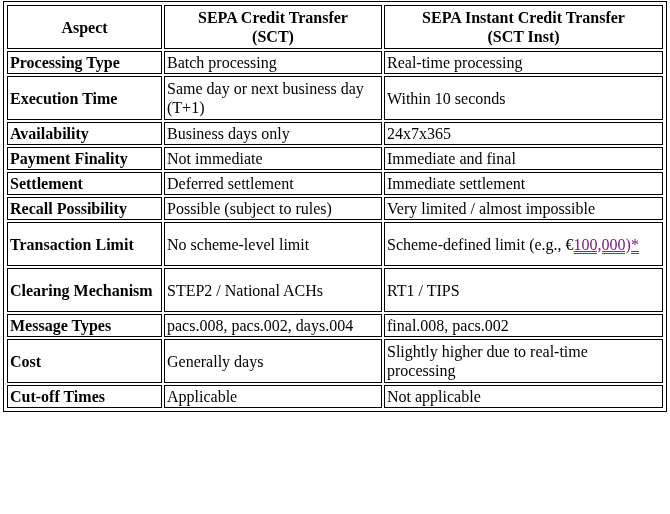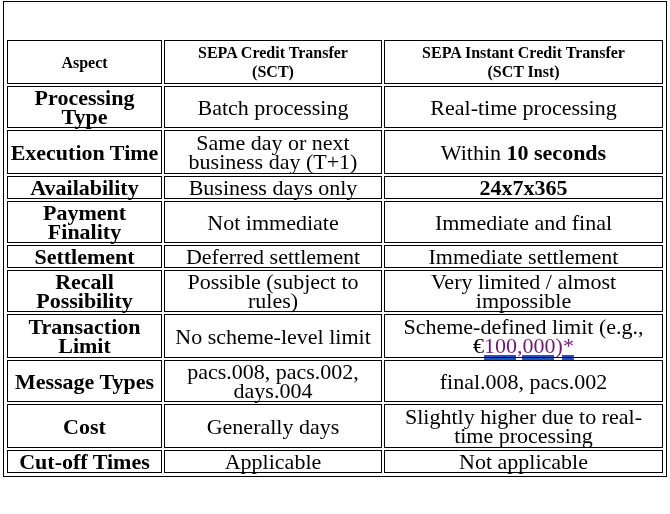--- a/index.html
+++ b/index.html
@@ -21,40 +21,39 @@
       width: 664px;
       border: 1px solid #000;
       padding: 1px;
       box-sizing: border-box;
     }
     table {
       border-collapse: separate;
       border-spacing: 2px;
       width: 100%;
       table-layout: fixed;
-      margin-top: 35px;
     }
     td, th {
       border: 1px solid #000;
       padding: 1px 2px;
-      font-size: 22px;
+      font-size: 16px;
       line-height: 19px;
       vertical-align: middle;
-      text-align: center;
+      text-align: left;
     }
     th {
       font-weight: bold;
       text-align: center;
       font-size: 16px;
     }
     col.c1 { width: 155px; }
     col.c2 { width: 218px; }
     col.c3 { width: auto; }
     td.aspect { font-weight: bold; }
-    .bold { font-weight: bold; }
+    .bold { font-weight: normal; }
     .link {
       text-decoration: underline;
       text-decoration-color: #1a56c4;
       text-decoration-style: double;
       color: #701a75;
     }
     tr.hdr th { height: 40px; }
     tr.h1 td { height: 19px; }
     tr.h2 td { height: 40px; }
   </style>
@@ -111,20 +110,25 @@
       <td>Very limited / almost impossible</td>
     </tr>
 
     <tr class="h2">
       <td class="aspect">Transaction Limit</td>
       <td>No scheme-level limit</td>
       <td><span>Scheme-defined limit (e.g., €</span><span class="link">100,000)*</span></td>
     </tr>
 
 
+    <tr class="h2">
+      <td class="aspect">Clearing Mechanism</td>
+      <td>STEP2 / National ACHs</td>
+      <td>RT1 / TIPS</td>
+    </tr>
 
     <tr class="h1">
       <td class="aspect">Message Types</td>
       <td>pacs.008, pacs.002, days.004</td>
       <td>final.008, pacs.002</td>
     </tr>
 
 
     <tr class="h2">
       <td class="aspect">Cost</td>

